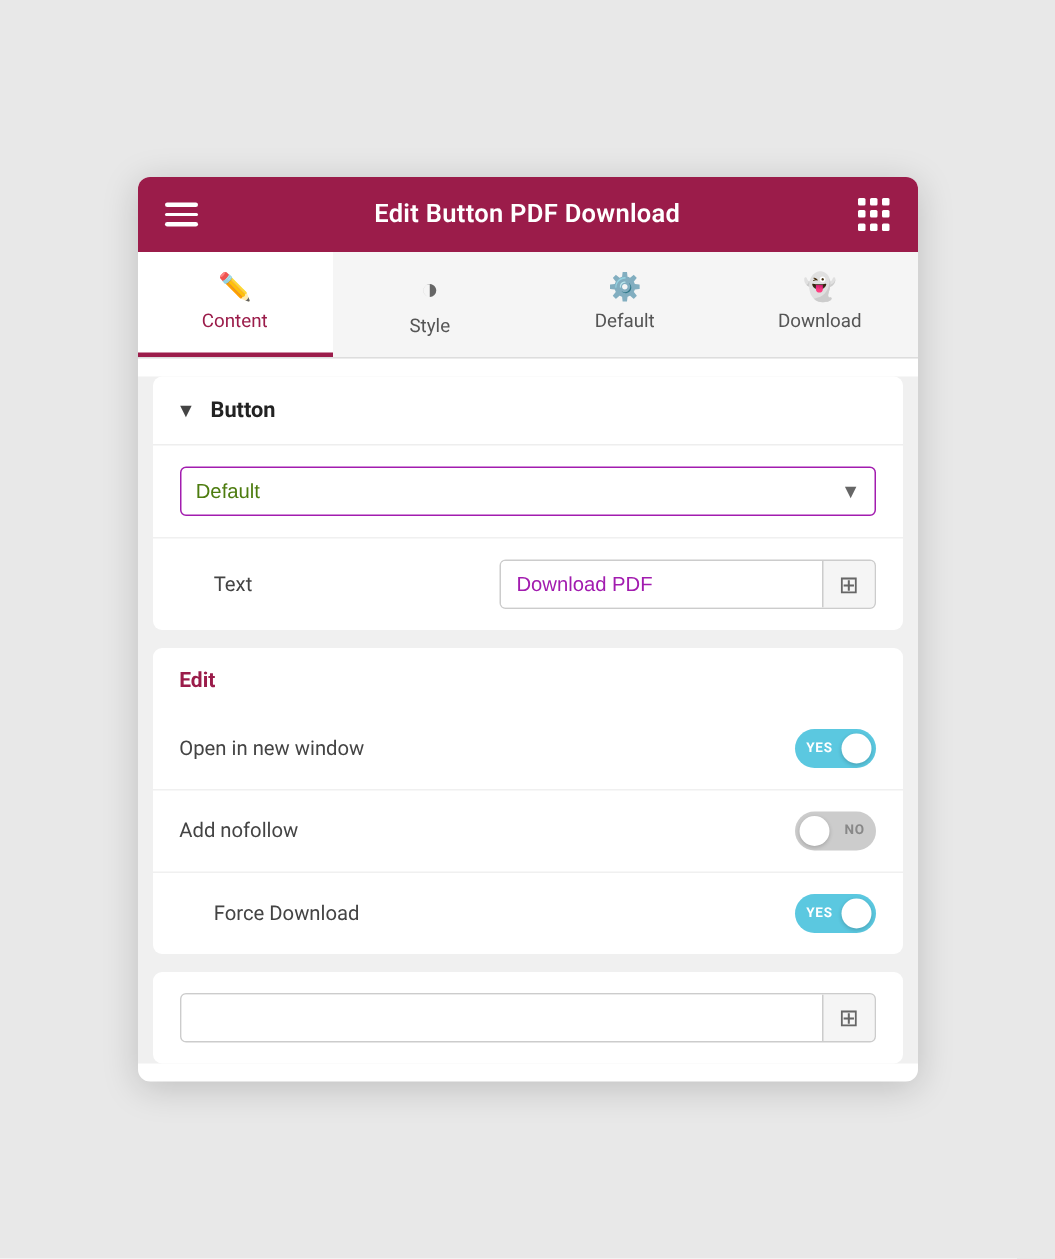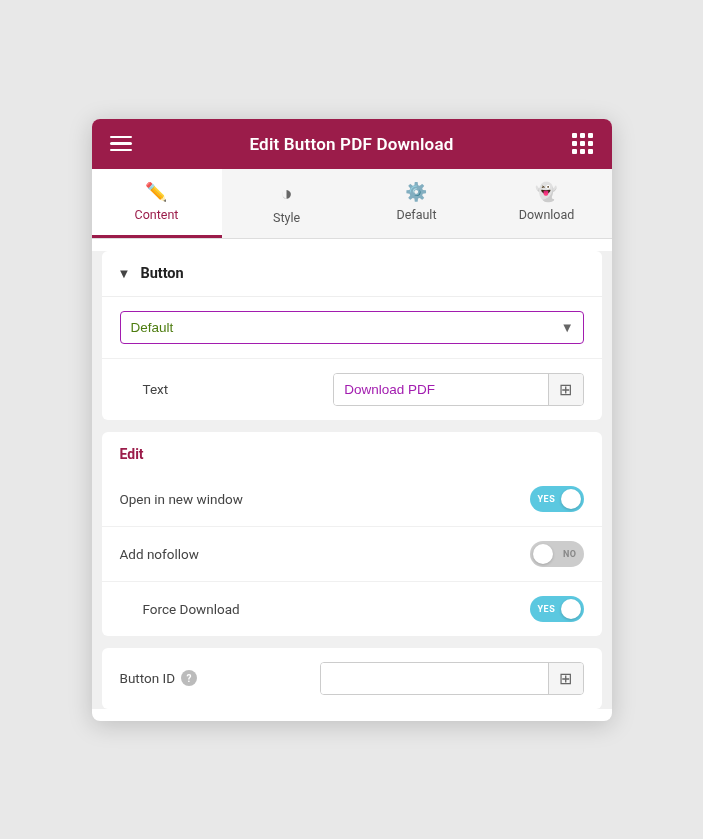--- a/index.html
+++ b/index.html
@@ -401,26 +401,20 @@
               <span class="toggle-label">YES</span>
               <div class="toggle-knob"></div>
             </div>
           </div>
         </div>
       </div>
     </div>
 
     <div class="bottom-card">
       <div class="field-row" style="padding: 0; border: none;">
-        <div class="field-label">
-          <span class="button-id-label">
-            <span>Button ID</span>
-            <span class="help-icon">?</span>
-          </span>
-        </div>
         <div class="field-control">
           <div class="input-with-icon">
             <input type="text" value="" placeholder="" style="">
             <div class="input-db-btn">
               <span class="db-icon">⊞</span>
             </div>
           </div>
         </div>
       </div>
     </div>

